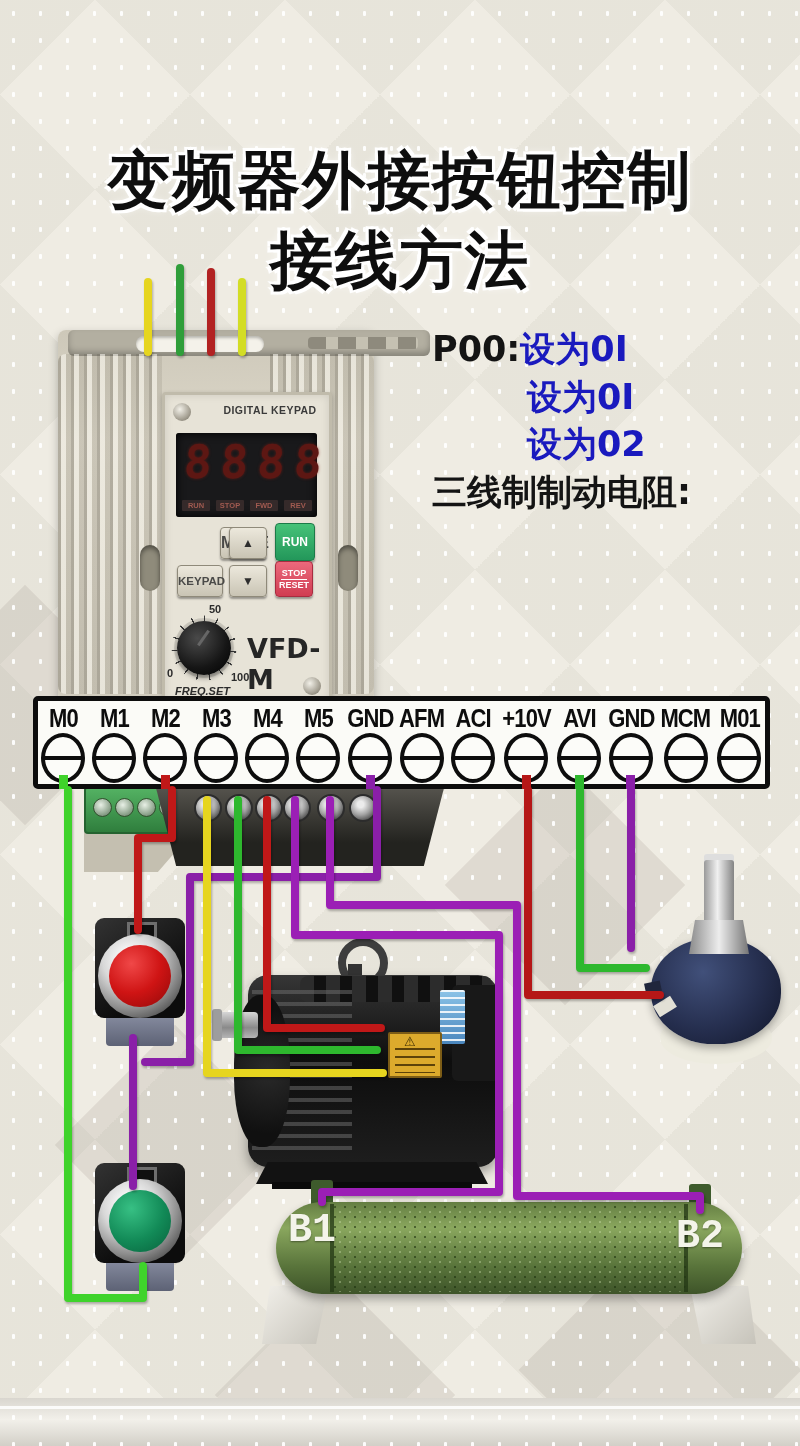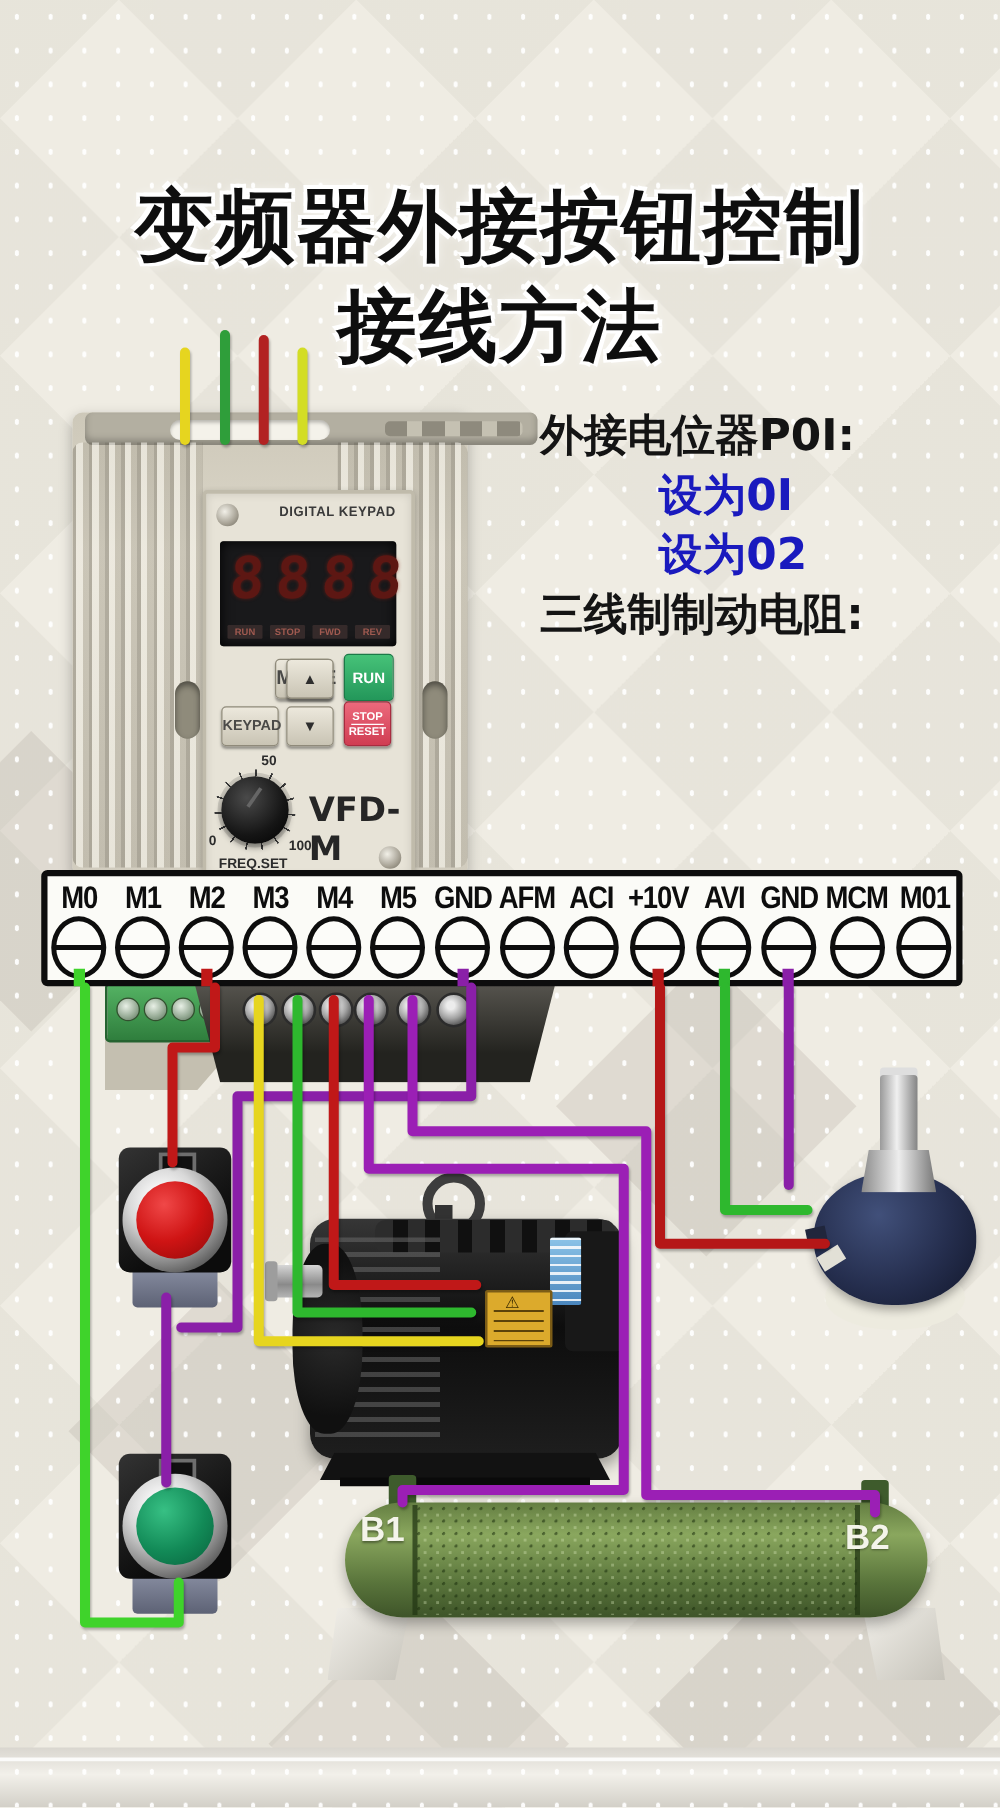--- a/index.html
+++ b/index.html
@@ -108,21 +108,21 @@
   .pot-tab2{left:655px;top:1000px;width:20px;height:13px;background:#e2e0d6;transform:rotate(-32deg);z-index:10;}
 
   
   .r-lug{width:22px;height:30px;background:#3e5b2c;border-radius:3px;z-index:8;}
   .r-body{left:276px;top:1202px;width:466px;height:92px;border-radius:46px;z-index:8;
     background:linear-gradient(180deg,#647e42,#8aa75e 28%,#59743b 70%,#3e5429);box-shadow:0 5px 10px rgba(0,0,0,.3);}
   .r-tex{left:332px;top:1204px;width:354px;height:88px;z-index:9;border-radius:8px;
     background-image:radial-gradient(circle 2px at 3px 3px,rgba(25,45,12,.55) 60%,transparent 65%),radial-gradient(circle 2px at 8px 8px,rgba(220,235,190,.35) 60%,transparent 65%);
     background-size:10px 10px;}
   .r-groove{width:4px;height:88px;top:1204px;background:rgba(35,55,20,.75);z-index:9;}
-  .r-label{z-index:10;font-family:Liberation Sans, sans-serif;font-weight:bold;font-size:28px;color:#f4f4ea;text-shadow:0 1px 2px rgba(0,0,0,.4);}
+  .r-label{z-index:10;font-family:Liberation Mono, monospace;font-weight:bold;font-size:40px;color:#f4f4ea;text-shadow:0 1px 2px rgba(0,0,0,.4);}
   .r-bracket{width:66px;height:58px;background:linear-gradient(135deg,#f1efe9,#c6c3ba);z-index:7;}
   .bl{clip-path:polygon(12% 0,100% 0,82% 100%,0 100%);}
   .br{clip-path:polygon(0 0,88% 0,100% 100%,18% 100%);}
 
   .floor{left:0;top:1398px;width:800px;height:48px;background:linear-gradient(180deg,#d9d6cf,#f2f0ea 45%,#d2cfc7);z-index:2;}
   .floor::before{content:"";position:absolute;left:0;top:8px;width:100%;height:3px;background:rgba(255,255,255,.85);}
 
   svg.wires{position:absolute;left:0;top:0;z-index:20;pointer-events:none;}
   svg.wires polyline{fill:none;stroke-width:8;stroke-linejoin:round;stroke-linecap:round;filter:drop-shadow(1px 2px 1px rgba(0,0,0,.28));}
 </style>
@@ -135,21 +135,21 @@
   <div class="diamond" style="left:480px;top:800px;"></div>
   <div class="diamond" style="left:90px;top:1060px;"></div>
   <div class="diamond" style="left:560px;top:1270px;width:200px;height:200px;"></div>
   <div class="diamond" style="left:250px;top:1310px;"></div>
   <div class="floor abs"></div>
 
   <div class="title abs" style="top:218px;">接线方法</div>
   <div class="title abs" style="top:138px;">变频器外接按钮控制</div>
 
   <div class="notes abs">
-    <div><span>外接电位器P0I:</span><span class="blue"></span></div>
+    <div><span>P00:</span><span class="blue">设为0I</span></div>
     <div class="ind1"><span class="blue">设为0I</span></div>
     <div class="ind1"><span class="blue">设为02</span></div>
     <div><span>三线制制动电阻:</span></div>
   </div>
 
   <div class="vfd abs">
     <div class="topcap"></div>
     <div class="wireslot"></div>
     <div class="vent"></div>
     <div class="ribs" style="left:0;border-radius:8px 0 0 8px;"></div>
@@ -176,21 +176,21 @@
       <div class="btn gray" style="left:64px;top:170px;width:36px;height:30px;font-size:12px;line-height:30px;color:#2e2e2e;">▼</div>
       <div class="btn stop" style="left:110px;top:166px;width:38px;height:36px;font-size:9px;line-height:11px;padding-top:6px;box-sizing:border-box;">
         <div style="border-bottom:1px solid #fff;margin:0 5px;">STOP</div>
         <div>RESET</div>
       </div>
       <div class="knob-ticks"></div>
       <div class="knob"></div>
       <div class="kn" style="left:44px;top:208px;">50</div>
       <div class="kn" style="left:2px;top:272px;">0</div>
       <div class="kn" style="left:66px;top:276px;text-align:center;">100</div>
-      <div class="kn" style="left:10px;top:290px;">FREQ.SET</div>
+      <div class="kn" style="left:10px;top:290px;font-style:italic;">FREQ.SET</div>
       <div class="kn" style="left:22px;top:303px;font-size:10px;">LC-M02E</div>
       <div class="model">VFD-M</div>
     </div>
   </div>
 
   <div class="greenconn abs">
     <div class="gscrew" style="left:7px;"></div>
     <div class="gscrew" style="left:29px;"></div>
     <div class="gscrew" style="left:51px;"></div>
     <div class="gscrew" style="left:73px;"></div>

